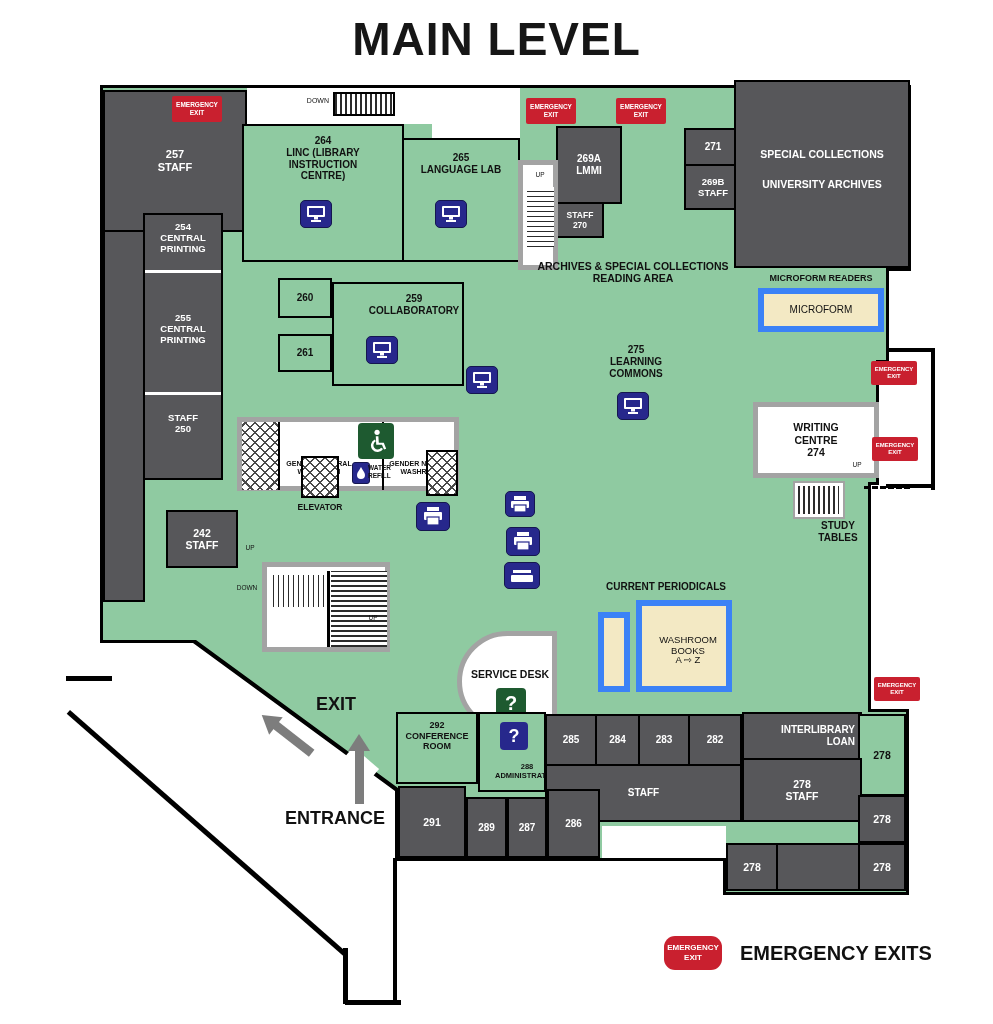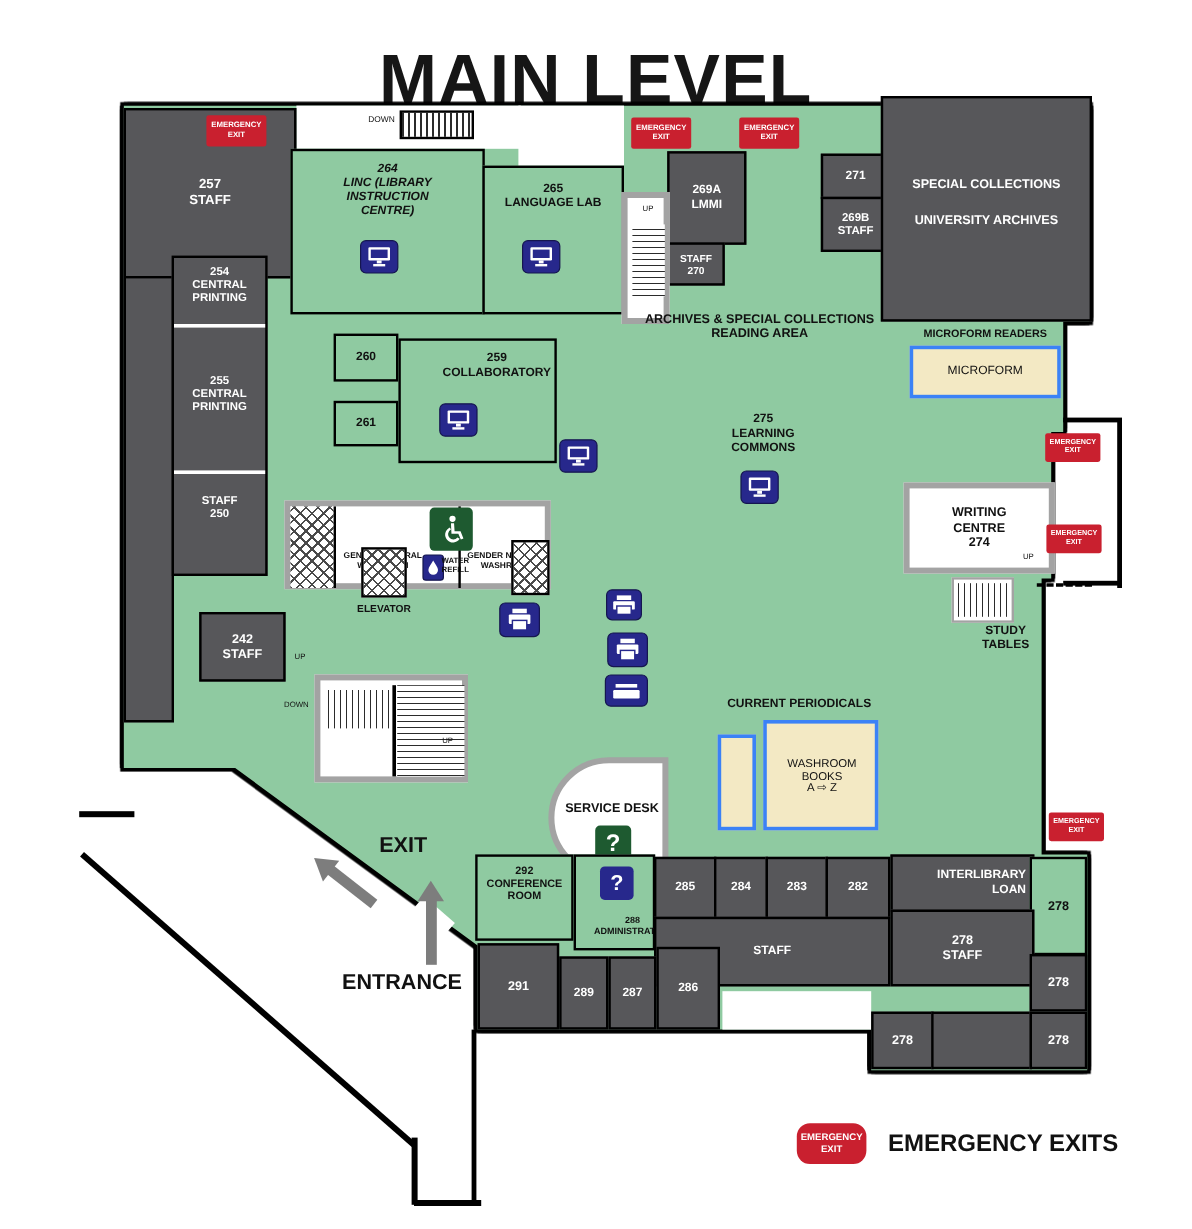--- a/index.html
+++ b/index.html
@@ -5,34 +5,34 @@
   html,body{margin:0;padding:0;background:#fff;}
   body{font-family:"Liberation Sans", sans-serif; width:993px; height:1024px; position:relative; overflow:hidden;}
   .abs{position:absolute;box-sizing:border-box;}
   .plan{position:absolute; inset:0;}
   .room{position:absolute;box-sizing:border-box;display:flex;align-items:center;justify-content:center;}
   .rlbl{white-space:pre-line;text-align:center;font-weight:bold;line-height:1.18;}
   .lbl{position:absolute;white-space:pre-line;text-align:center;font-weight:bold;line-height:1.18;color:#111;}
   .dark{background:#57575a;border:2px solid #000;color:#fff;}
   .groom{background:#8fcaa1;border:2.5px solid #000;color:#111;}
   .white{background:#fff;border:5px solid #a3a3a3;color:#111;margin-top:34px;}
-  .beige{background:#f3e9c4;border:3px solid #3b82f6;color:#111;}
+  .beige{background:#f3e9c4;border:6px solid #3b82f6;color:#111;}
   .hatch-v{background:repeating-linear-gradient(90deg,#2b2b2b 0 1.5px,#fff 1.5px 5px);}
   .hatch-h{background:repeating-linear-gradient(0deg,#2b2b2b 0 1.5px,#fff 1.5px 5px);}
   .hatch-x{background:
       repeating-linear-gradient(45deg,#4a4a4a 0 1.5px,rgba(0,0,0,0) 1.5px 7px),
       repeating-linear-gradient(-45deg,#4a4a4a 0 1.5px,rgba(0,0,0,0) 1.5px 7px),#fff;}
   .badge{position:absolute;background:#c9202f;color:#fff;display:flex;align-items:center;justify-content:center;
          text-align:center;font-weight:bold;white-space:pre-line;border-radius:2px;line-height:1.25;}
   .iconblue{position:absolute;background:#27288c;border:1px solid #15164f;border-radius:5px;
             display:flex;align-items:center;justify-content:center;}
   .qbox{position:absolute;display:flex;align-items:center;justify-content:center;color:#fff;font-weight:bold;border-radius:4px;}
   .wall{position:absolute;background:#000;}
-  .title{position:absolute;left:0;right:0;top:12px;text-align:center;font-size:58px;font-weight:bold;
-         letter-spacing:1px;color:#161616;margin-top:21px;}
+  .title{position:absolute;left:0;right:0;top:12px;text-align:center;font-size:46px;font-weight:bold;
+         letter-spacing:1px;color:#161616;}
   .legend-label{position:absolute;font-size:20px;font-weight:bold;color:#111;}
 </style>
 </head>
 <body>
 
 <div class="title">MAIN LEVEL</div>
 
 <div class="plan">
 
   <div class="abs" style="inset:0;filter:drop-shadow(3px 0 0 #000) drop-shadow(-3px 0 0 #000) drop-shadow(0 3px 0 #000) drop-shadow(0 -3px 0 #000);">
@@ -69,21 +69,21 @@
   <div class="lbl" style="left:143px;top:312px;width:80px;font-size:9.5px;color:#fff;">255
 CENTRAL
 PRINTING</div>
   <div class="lbl" style="left:143px;top:412px;width:80px;font-size:9.5px;color:#fff;">STAFF
 250</div>
   <div class="room dark" style="left:166px;top:510px;width:72px;height:58px;">
     <span class="rlbl" style="font-size:10.5px;">242
 STAFF</span>
   </div>
 
-  <div class="room groom" style="left:242px;top:124px;width:162px;height:138px;align-items:flex-start;font-style:italic;">
+  <div class="room groom" style="left:242px;top:124px;width:162px;height:138px;align-items:flex-start;">
     <span class="rlbl" style="font-size:10px;padding-top:9px;">264
 LINC (LIBRARY
 INSTRUCTION
 CENTRE)</span>
   </div>
   <div class="room groom" style="left:402px;top:138px;width:118px;height:124px;align-items:flex-start;">
     <span class="rlbl" style="font-size:10px;padding-top:12px;">265
 LANGUAGE  LAB</span>
   </div>
   <div class="room groom" style="left:278px;top:278px;width:54px;height:40px;">

